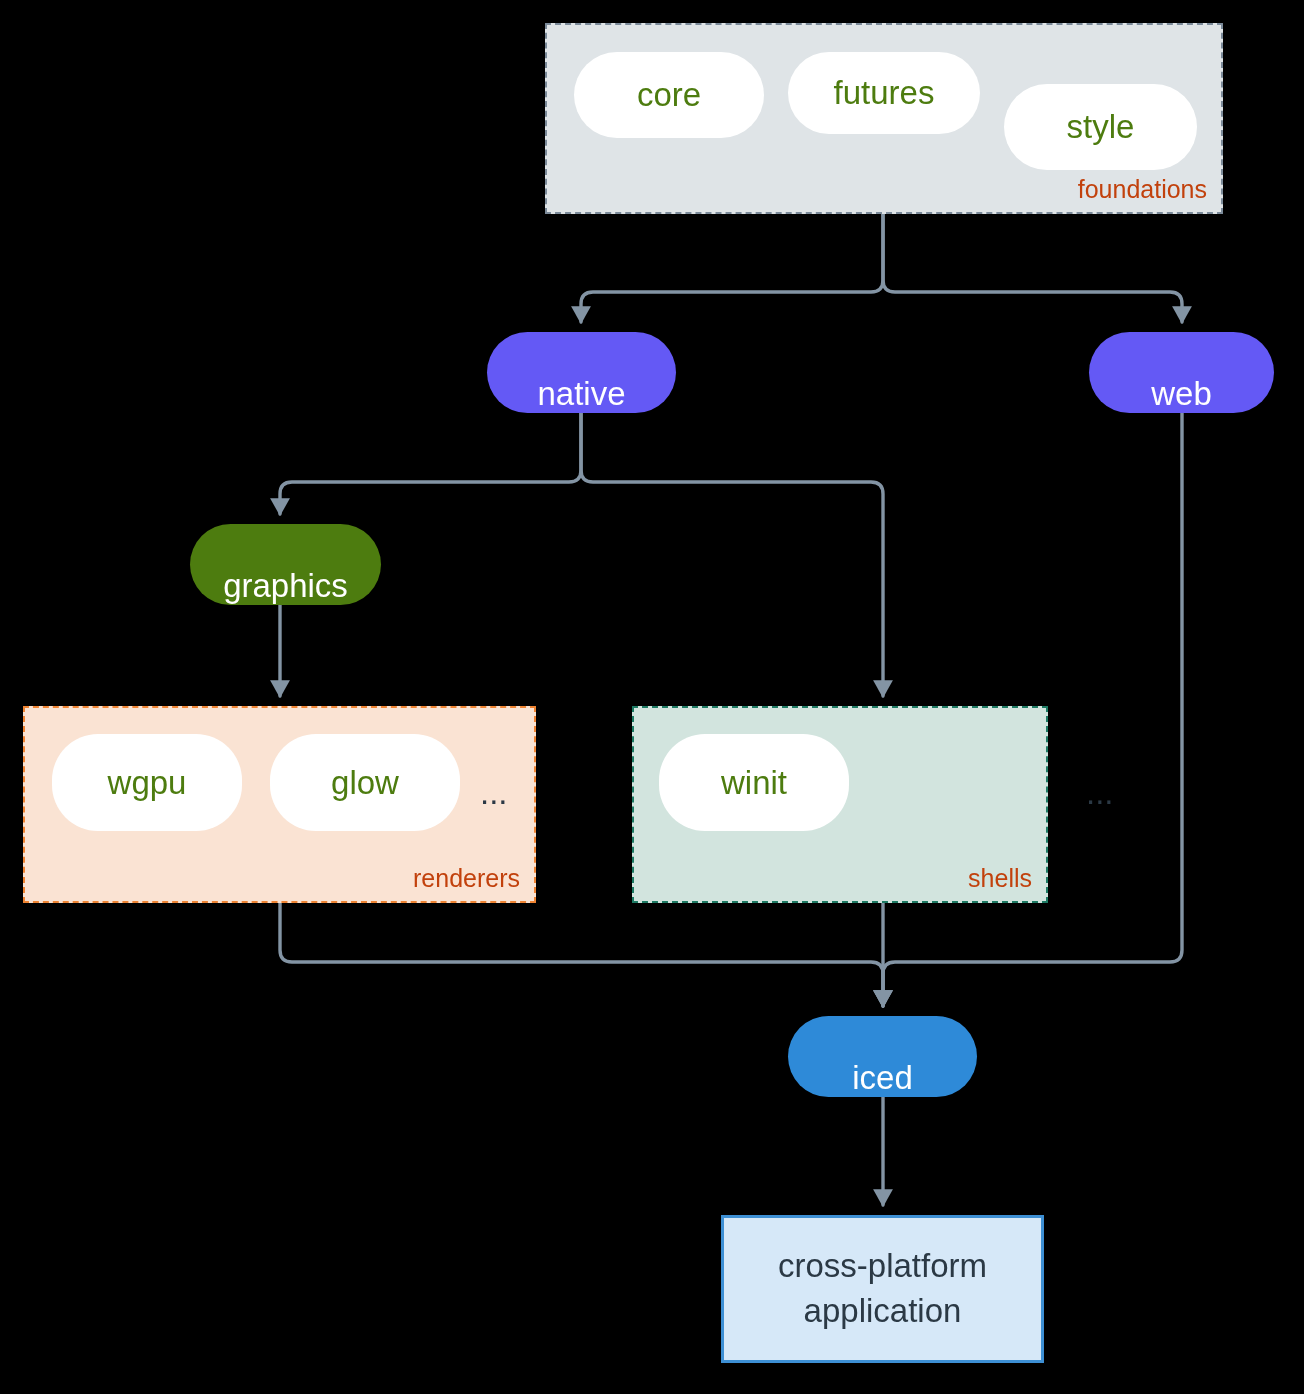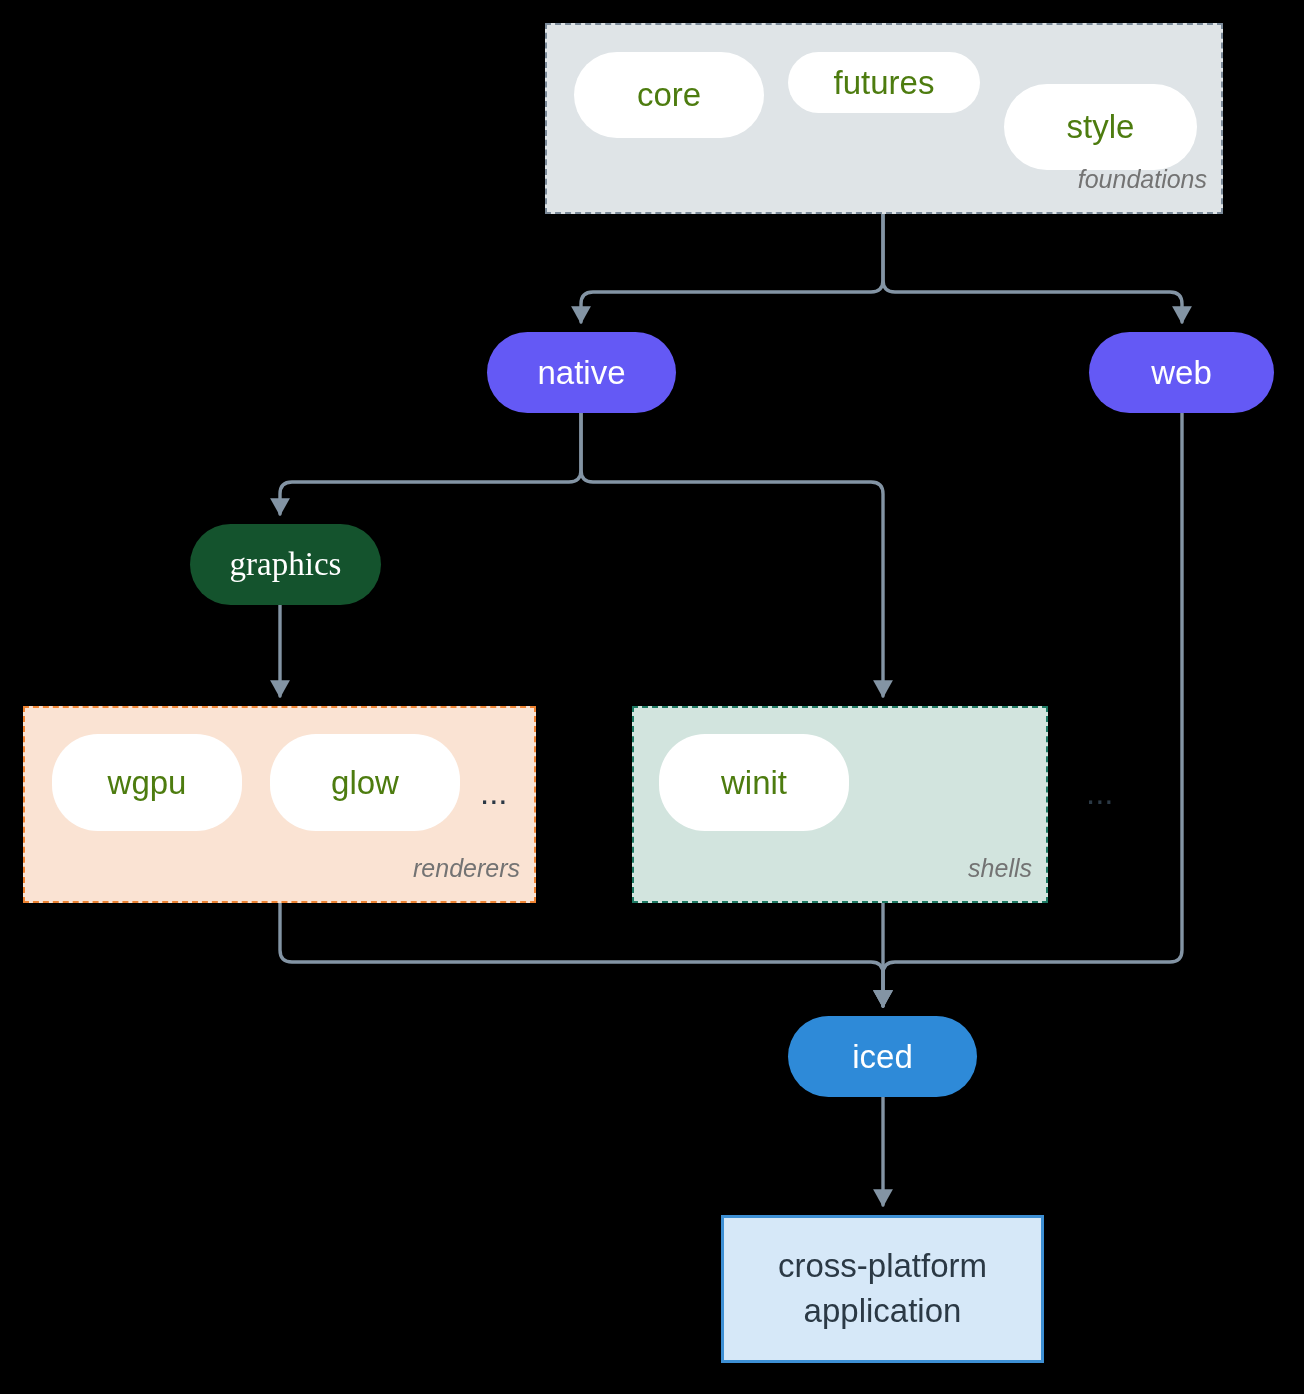--- a/index.html
+++ b/index.html
@@ -25,25 +25,24 @@
   }
 
   
   .group {
     position: absolute;
     box-sizing: border-box;
   }
   .group-label {
     position: absolute;
     right: 14px;
-    bottom: 18px;
+    bottom: 8px;
     font-size: 25px;
-    color: #737373;
+    color: #c2410c;
     white-space: nowrap;
-    font-style: italic;
   }
   .grp-foundations {
     left: 545px;  top: 23px;  width: 678px;  height: 191px;
     background: #dfe4e7;
     border: 2px dashed #7b8a99;
   }
   .grp-renderers {
     left: 23px;  top: 706px;  width: 513px;  height: 197px;
     background: #fae3d3;
     border: 2px dashed #ef8433;
@@ -70,30 +69,30 @@
     position: absolute;
     color: #2b3945;
     font-size: 33px;
     line-height: 1;
   }
 
   
   .node {
     position: absolute;
     display: flex;
-    align-items: center;
+    align-items: flex-end;
     justify-content: center;
     color: #ffffff;
     font-size: 33px;
     border-radius: 44px;
     box-sizing: border-box;
   }
   .node-native { left: 487px; top: 332px; width: 189px; height: 81px; background: #6459f5; }
   .node-web    { left: 1089px; top: 332px; width: 185px; height: 81px; background: #6459f5; }
-  .node-graphics { left: 190px; top: 524px; width: 191px; height: 81px; background: #14532d; font-family: Liberation Serif, serif; }
+  .node-graphics { left: 190px; top: 524px; width: 191px; height: 81px; background: #4d7c0f; }
   .node-iced   { left: 788px; top: 1016px; width: 189px; height: 81px; background: #2e8ad8; }
 
   
   .box-app {
     position: absolute;
     left: 721px; top: 1215px; width: 323px; height: 148px;
     background: #d6e8f8;
     border: 3px solid #3d8fd4;
     box-sizing: border-box;
     display: flex;
@@ -136,21 +135,21 @@
       <path d="M 1182,413 L 1182,950 Q 1182,962 1170,962 L 895,962 Q 883,962 883,974 L 883,1006" marker-end="url(#arrow)"></path>
 
       <path d="M 883,1097 L 883,1205" marker-end="url(#arrow)"></path>
     </g>
   </svg>
 
   <div class="group grp-foundations">
     <div class="chip" style="left:27px; top:27px; width:190px; height:86px;">
       <span>core</span>
     </div>
-    <div class="chip" style="left:241px; top:27px; width:192px; height:61px;">
+    <div class="chip" style="left:241px; top:27px; width:192px; height:82px;">
       <span>futures</span>
     </div>
     <div class="chip" style="left:457px; top:27px; width:193px; height:86px;margin-top:32px;">
       <span>style</span>
     </div>
     <div class="group-label">foundations</div>
   </div>
 
   <div class="node node-native">
     <span>native</span>

